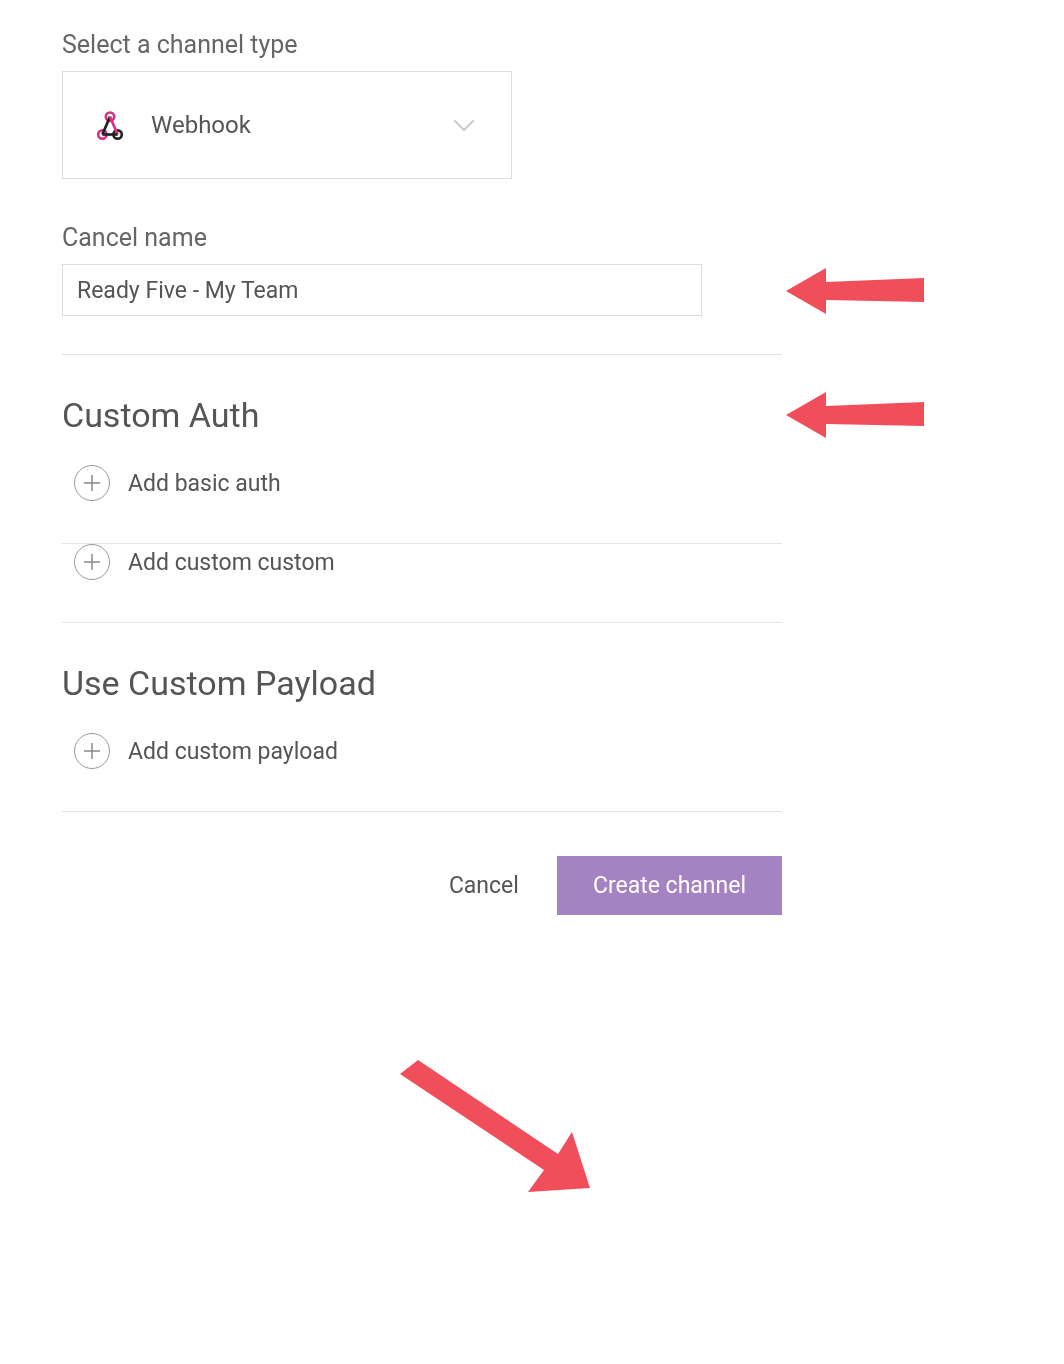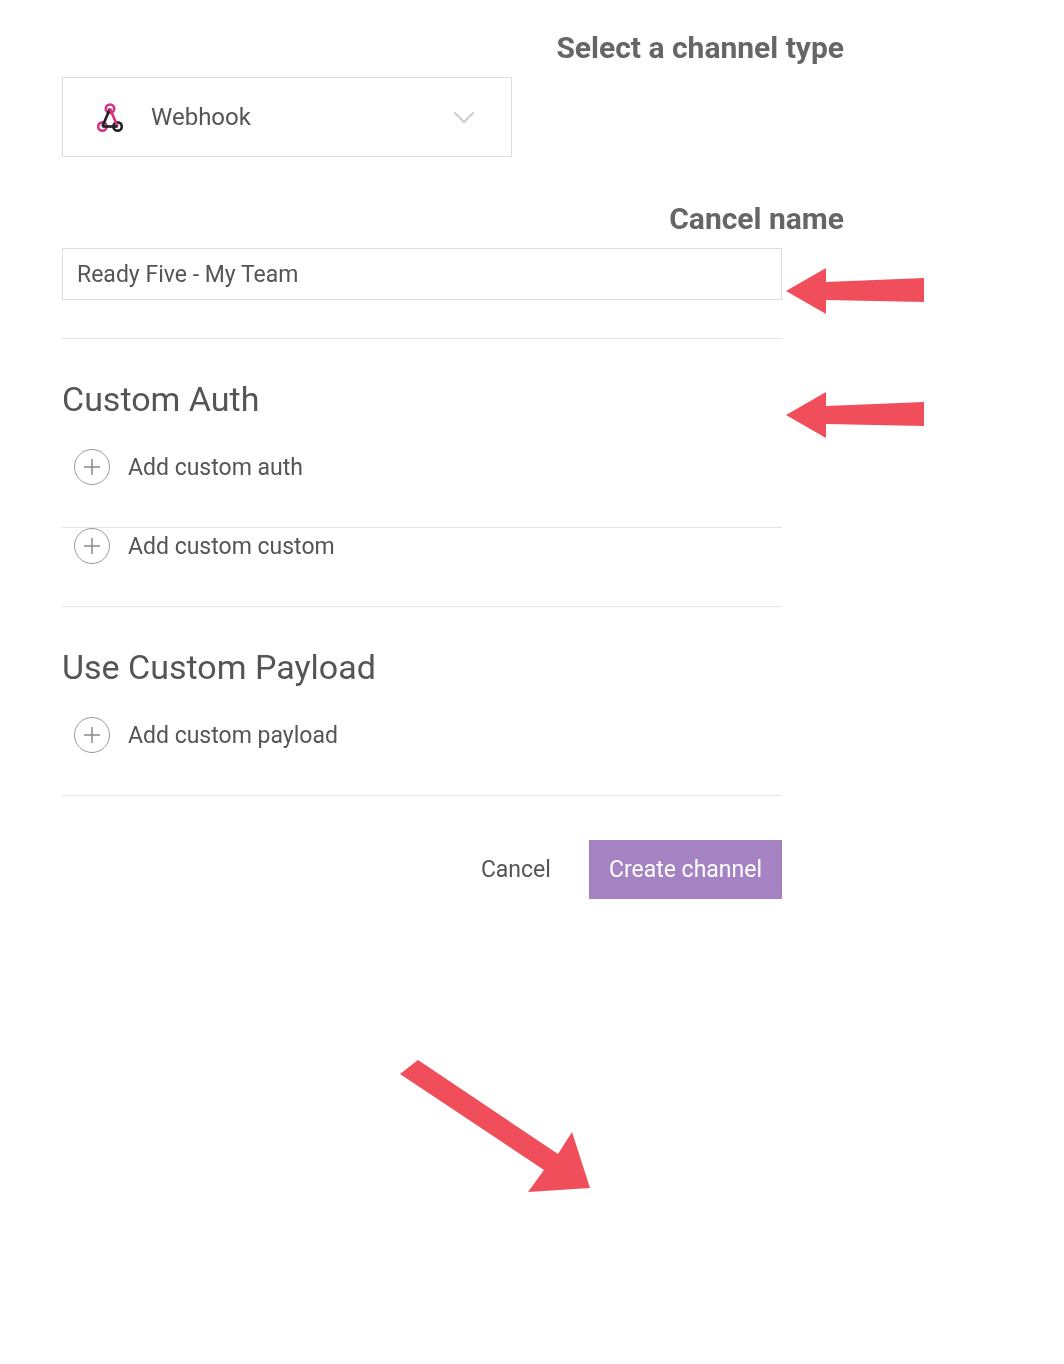--- a/index.html
+++ b/index.html
@@ -10,30 +10,29 @@
       height: 1364px;
       padding: 30px 0 0 0;
       position: relative;
     }
     .container {
       width: 782px;
       margin-left: 62px;
       position: relative;
     }
     .field-label {
-      font-size: 30px;
+      font-size: 25px;
       color: #666;
       margin-bottom: 12px;
-      font-weight: 700;
-      text-align: right;
+      font-weight: 400;
     }
     .select-wrap {
       border: 1px solid #ddd;
       width: 450px;
-      height: 80px;
+      height: 108px;
       display: flex;
       align-items: center;
       padding: 0 28px;
       cursor: pointer;
       margin-bottom: 44px;
     }
     .select-icon {
       width: 38px;
       height: 38px;
       margin-right: 22px;
@@ -45,21 +44,21 @@
       font-size: 24px;
       color: #555;
       flex: 1;
     }
     .chevron {
       color: #bbb;
       font-size: 22px;
       margin-right: 8px;
     }
     .text-input {
-      width: 720px;
+      width: 640px;
       height: 52px;
       border: 1px solid #ddd;
       font-size: 23px;
       color: #555;
       padding: 0 14px;
       outline: none;
       font-family: inherit;
     }
     .field-block {
       margin-bottom: 38px;
@@ -117,21 +116,21 @@
       background: none;
       border: none;
       cursor: pointer;
       font-family: inherit;
     }
     .create-btn {
       background: #a583c3;
       color: #fff;
       font-size: 23px;
       border: none;
-      padding: 16px 20px;
+      padding: 16px 36px;
       cursor: pointer;
       font-family: inherit;
     }
     
     .arrow {
       position: absolute;
       pointer-events: none;
     }
     .arrow svg { display:block; }
   </style>
@@ -171,21 +170,21 @@
   <hr class="divider">
 
   <h2 class="section-heading">Custom Auth</h2>
   <div class="add-row">
     <span class="plus-circle">
       <svg width="20" height="20" viewBox="0 0 20 20">
           <line x1="10" y1="2" x2="10" y2="18" stroke="#888" stroke-width="1.5"></line>
           <line x1="2" y1="10" x2="18" y2="10" stroke="#888" stroke-width="1.5"></line>
         </svg>
     </span>
-    <span class="add-label">Add custom auth</span>
+    <span class="add-label">Add basic auth</span>
   </div>
 
   <hr class="divider">
 
   <div class="add-row">
     <span class="plus-circle">
       <svg width="20" height="20" viewBox="0 0 20 20">
           <line x1="10" y1="2" x2="10" y2="18" stroke="#888" stroke-width="1.5"></line>
           <line x1="2" y1="10" x2="18" y2="10" stroke="#888" stroke-width="1.5"></line>
         </svg>

